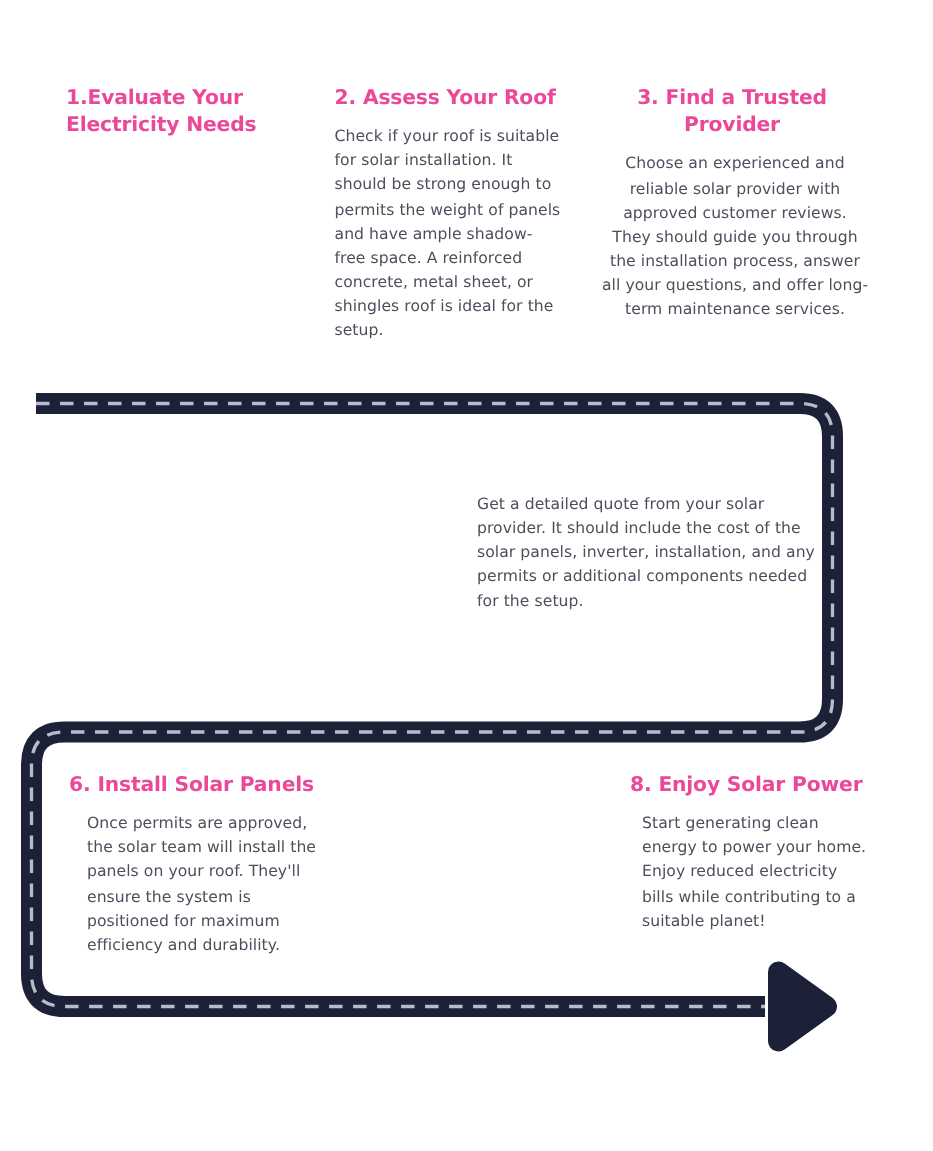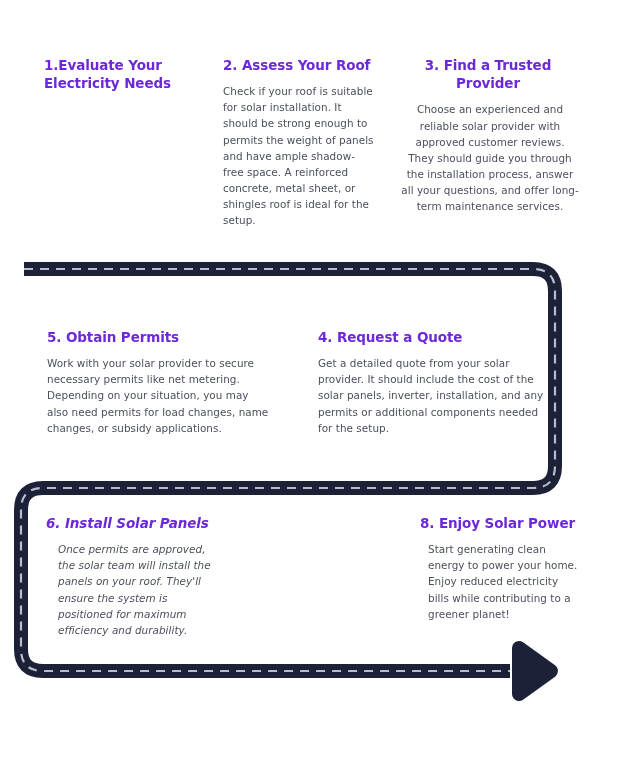--- a/index.html
+++ b/index.html
@@ -45,21 +45,21 @@
   }
 
   .step {
     position: absolute;
     box-sizing: border-box;
   }
 
   .step-title {
     font-size: 13.5px;
     font-weight: 700;
-    color: #6d28d9;
+    color: #ec4899;
     line-height: 1.35;
     margin: 0 0 9px 0;
     letter-spacing: -0.1px;
   }
 
   .step-body {
     font-size: 10.4px;
     line-height: 1.55;
     color: #4a4f5c;
     margin: 0;
@@ -71,21 +71,21 @@
   .row1-c2 { left: 223px; top: 56px;  width: 152px; }
   .row1-c3 { left: 397px; top: 56px;  width: 182px; text-align: center; }
 
   .row1-c1 .step-title { text-indent: 0; }
 
   
   .row2-c1 { left: 47px;  top: 328px; width: 222px; }
   .row2-c2 { left: 318px; top: 328px; width: 232px; }
 
   
-  .row3-c1 { left: 46px;  top: 514px; width: 172px; font-style: italic; }
+  .row3-c1 { left: 46px;  top: 514px; width: 172px; }
   .row3-c2 { left: 223px; top: 514px; width: 163px; }
   .row3-c3 { left: 420px; top: 514px; width: 160px; }
 
   .row3-c1 .step-body { margin-left: 12px; }
   .row3-c3 .step-body { margin-left: 8px; }
   .row1-c3 .step-body { margin-left: 4px; }
 </style>
 </head>
 <body>
 
@@ -130,37 +130,32 @@
     <div class="step row1-c2">
       <h3 class="step-title">2. Assess Your Roof</h3>
       <p class="step-body">Check if your roof is suitable for solar installation. It should be strong enough to permits the weight of panels and have ample shadow-free space. A reinforced concrete, metal sheet, or shingles roof is ideal for the setup.</p>
     </div>
 
     <div class="step row1-c3">
       <h3 class="step-title">3. Find a Trusted Provider</h3>
       <p class="step-body">Choose an experienced and reliable solar provider with approved customer reviews. They should guide you through the installation process, answer all your questions, and offer long-term maintenance services.</p>
     </div>
 
-    <div class="step row2-c1">
-      <h3 class="step-title">5. Obtain Permits</h3>
-      <p class="step-body">Work with your solar provider to secure necessary permits like net metering. Depending on your situation, you may also need permits for load changes, name changes, or subsidy applications.</p>
-    </div>
 
     <div class="step row2-c2">
-      <h3 class="step-title">4. Request a Quote</h3>
       <p class="step-body">Get a detailed quote from your solar provider. It should include the cost of the solar panels, inverter, installation, and any permits or additional components needed for the setup.</p>
     </div>
 
     <div class="step row3-c1">
       <h3 class="step-title">6. Install Solar Panels</h3>
       <p class="step-body">Once permits are approved, the solar team will install the panels on your roof. They'll ensure the system is positioned for maximum efficiency and durability.</p>
     </div>
 
     <div class="step row3-c2">
     </div>
 
     <div class="step row3-c3">
       <h3 class="step-title">8. Enjoy Solar Power</h3>
-      <p class="step-body">Start generating clean energy to power your home. Enjoy reduced electricity bills while contributing to a greener planet!</p>
+      <p class="step-body">Start generating clean energy to power your home. Enjoy reduced electricity bills while contributing to a suitable planet!</p>
     </div>
 
   </div>
 </div>
 
 </body></html>

